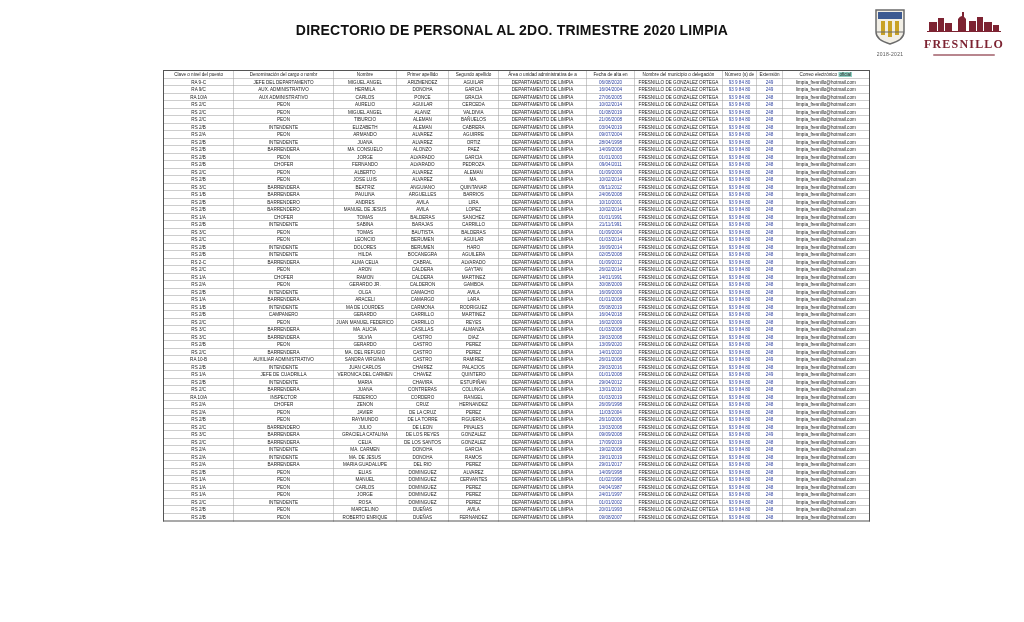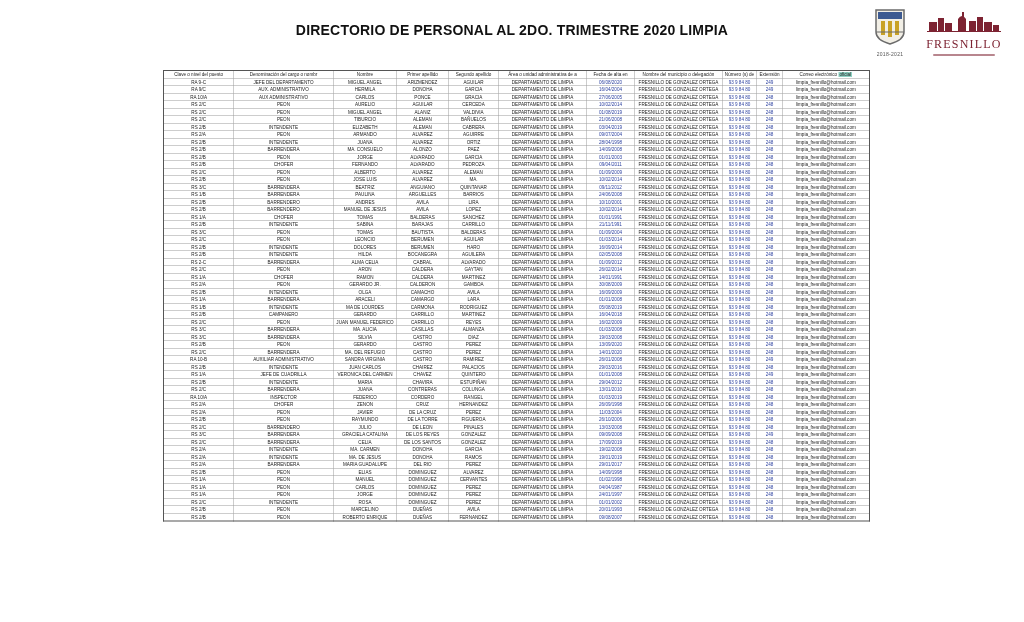--- a/index.html
+++ b/index.html
@@ -9,21 +9,21 @@
   }
   .page-title{
     position:absolute;top:22px;left:0;width:1024px;text-align:center;
     font-size:14px;font-weight:bold;color:#111;letter-spacing:.2px;
   }
   
   .crest{position:absolute;top:8px;left:872px;width:36px;text-align:center;}
   .crest-caption{font-size:5px;color:#555;display:block;margin-top:1px;letter-spacing:.3px;}
   .flogo{position:absolute;top:10px;left:918px;width:92px;text-align:center;color:#7d2332;}
   .flogo-name{
-    font-family:"Liberation Serif", serif;font-weight:normal;font-size:12px;
+    font-family:"Liberation Serif", serif;font-weight:bold;font-size:12px;
     letter-spacing:1.2px;color:#7d2332;display:block;margin-top:1px;
   }
   .flogo-tagline{height:2px;width:62px;margin:2px auto 0 auto;background:#7d2332;opacity:.55;border-radius:1px;}
   
   .table-wrap{position:absolute;left:163px;top:70px;width:706px;height:500px;}
   .table-scale{width:1412px;transform:scale(.5);transform-origin:0 0;}
   table{border-collapse:collapse;table-layout:fixed;width:1412px;border:2px solid #555;}
   th,td{
     border:1px solid #9a9a9a;font-size:9.2px;line-height:1.15;height:14px;
     padding:0 2px;text-align:center;overflow:hidden;white-space:nowrap;

